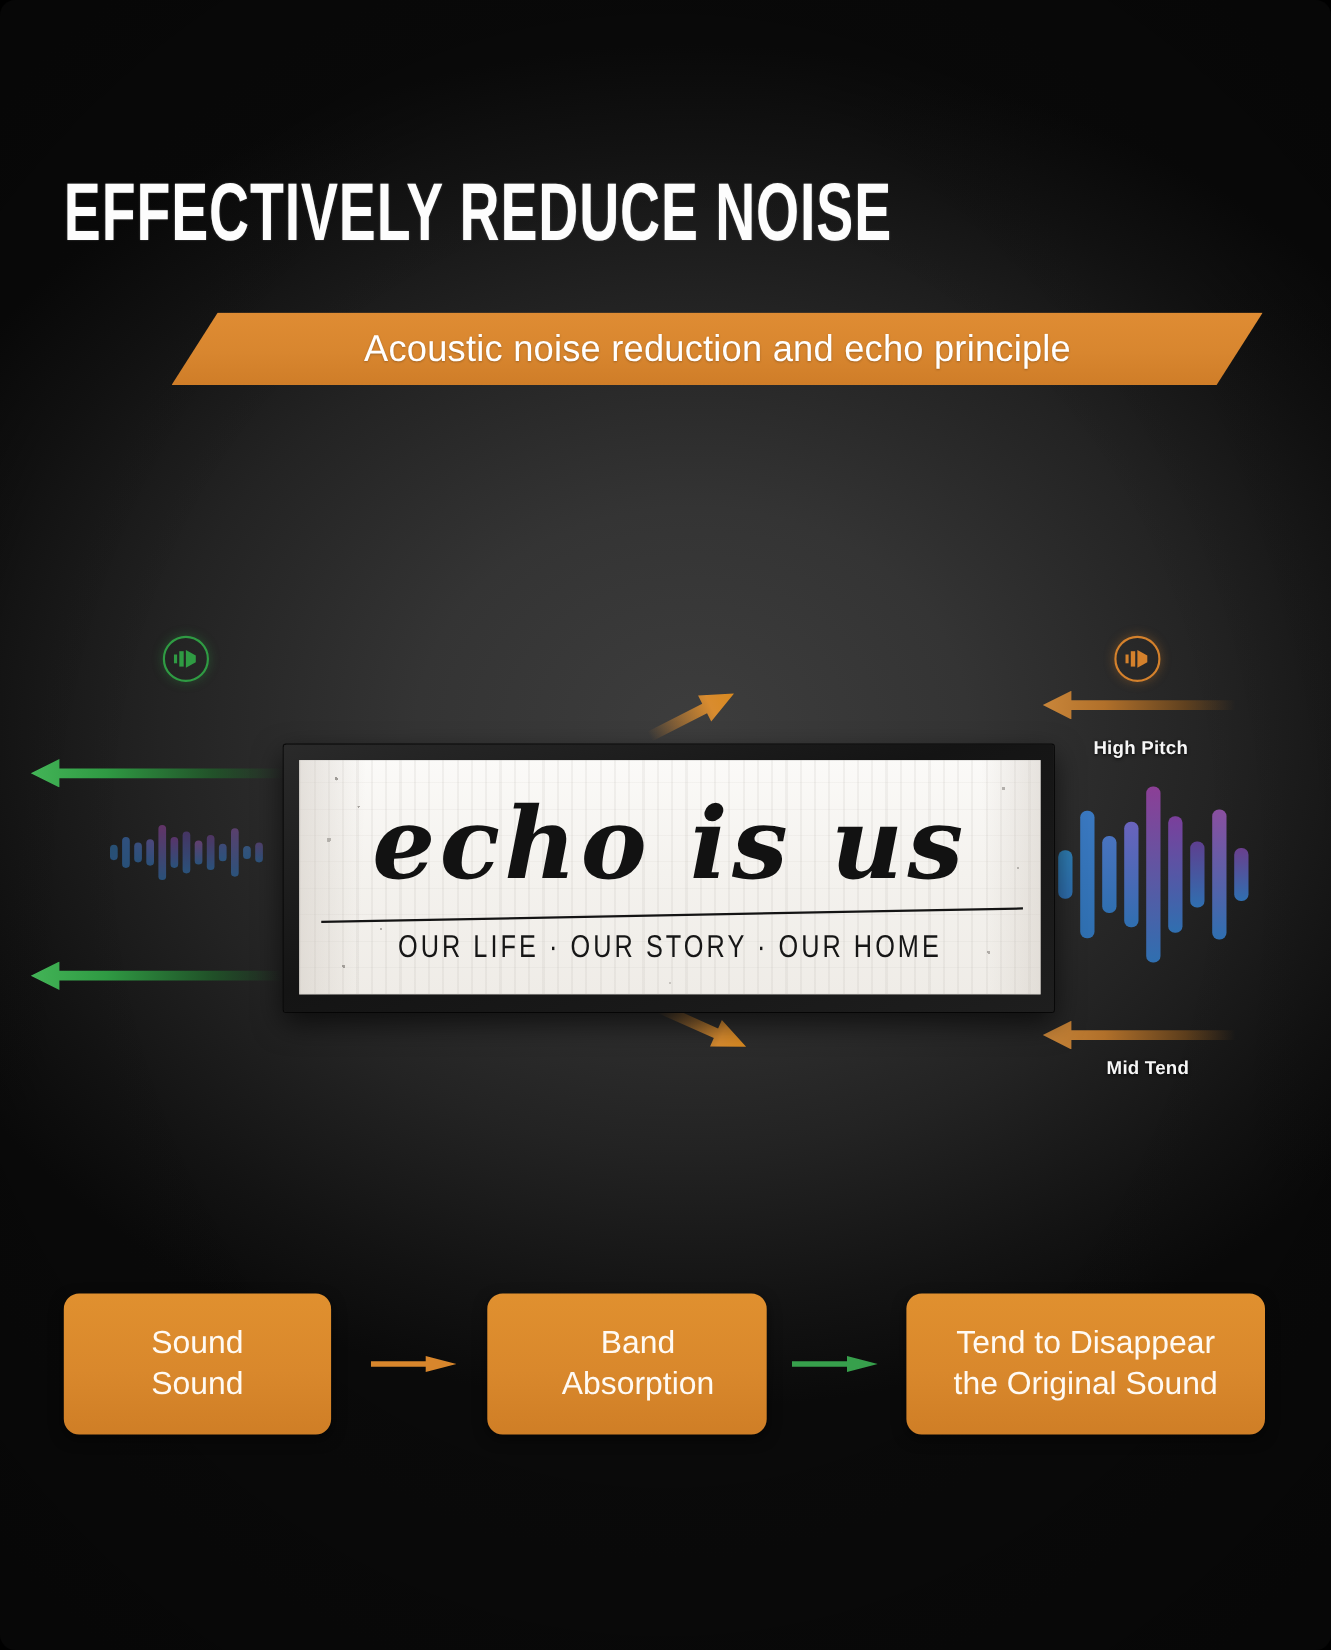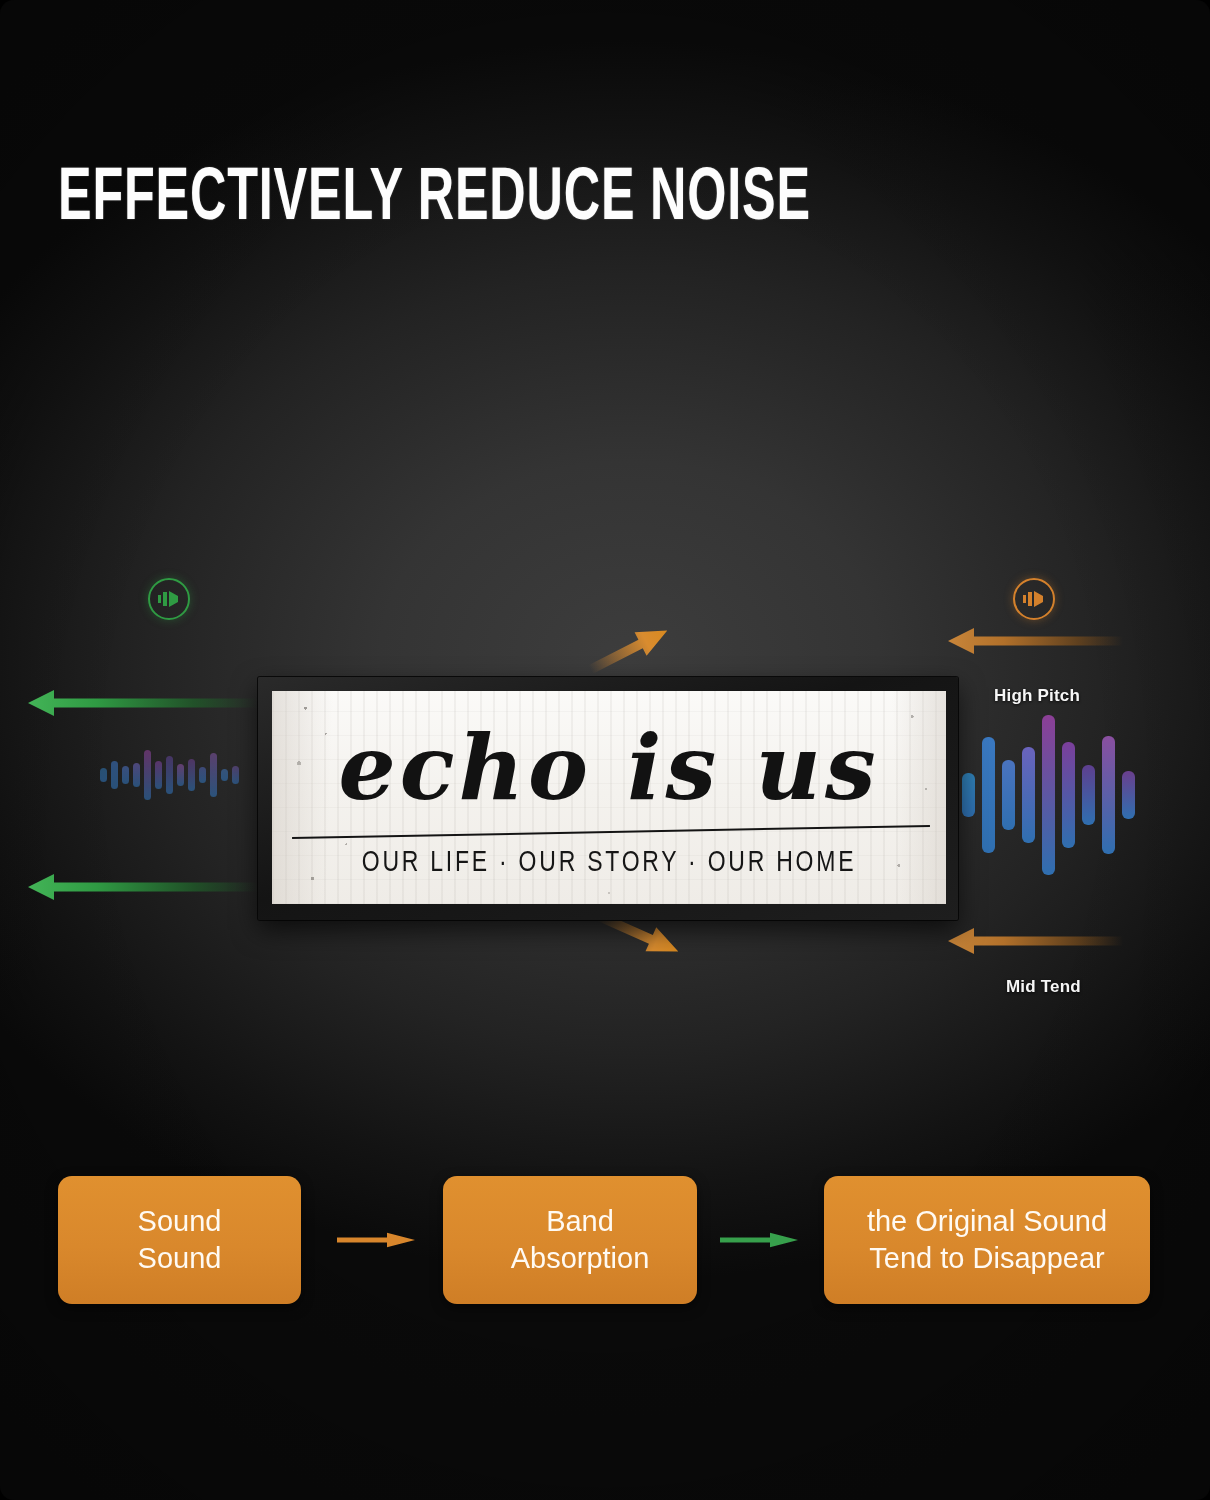--- a/index.html
+++ b/index.html
@@ -152,21 +152,20 @@
     background:linear-gradient(270deg, rgba(60,40,18,0) 0%, rgba(120,76,28,.7) 26%, #b1702a 68%, #c9863a 100%);
   }
   .o1{ left:948px; top:628px; width:175px; }
   .o2{ left:948px; top:928px; width:175px; }
 
   .side-label{
     position:absolute;
     font-size:17px; font-weight:bold; color:#f6f6f6;
     letter-spacing:.2px;
     text-shadow:0 1px 3px rgba(0,0,0,.8);
-    margin-top:16px;
   }
   .lbl-high{ left:994px; top:670px; }
   .lbl-mid{ left:1006px; top:961px; }
 
   
   .wave{ position:absolute; display:flex; align-items:center; gap:0; }
   .wave span{ display:block; border-radius:6px; }
 
   .wave-left{ left:100px; top:740px; height:70px; gap:4px; opacity:.62; }
   .wave-left span{ width:7px; }
@@ -210,20 +209,23 @@
   .fa1{ left:337px; top:1232px; background:#d8862c; }
   .fa2{ left:720px; top:1232px; background:#37a04c; }
 </style>
 </head>
 <body>
 
 <div id="stage">
 
   <div class="title">EFFECTIVELY REDUCE NOISE</div>
 
+  <div class="banner">
+    <span>Acoustic noise reduction and echo principle</span>
+  </div>
 
   <div class="spk green">
     <svg width="22" height="18" viewBox="0 0 22 18" aria-hidden="true">
       <rect x="0" y="5" width="3" height="8" fill="#2f9b43"></rect>
       <rect x="5" y="2" width="4" height="14" fill="#2f9b43"></rect>
       <path d="M11 1 L20 6 L20 12 L11 17 Z" fill="#2f9b43"></path>
     </svg>
   </div>
 
   <div class="spk orange">
@@ -292,17 +294,17 @@
   <div class="flow-arrow fa1"></div>
 
   <div class="flow-box fb2">
     <div>Band</div>
     <div>Absorption</div>
   </div>
 
   <div class="flow-arrow fa2"></div>
 
   <div class="flow-box fb3">
+    <div>Tend to Disappear</div>
     <div>the Original Sound</div>
-    <div>Tend to Disappear</div>
   </div>
 
 </div>
 
 </body></html>

